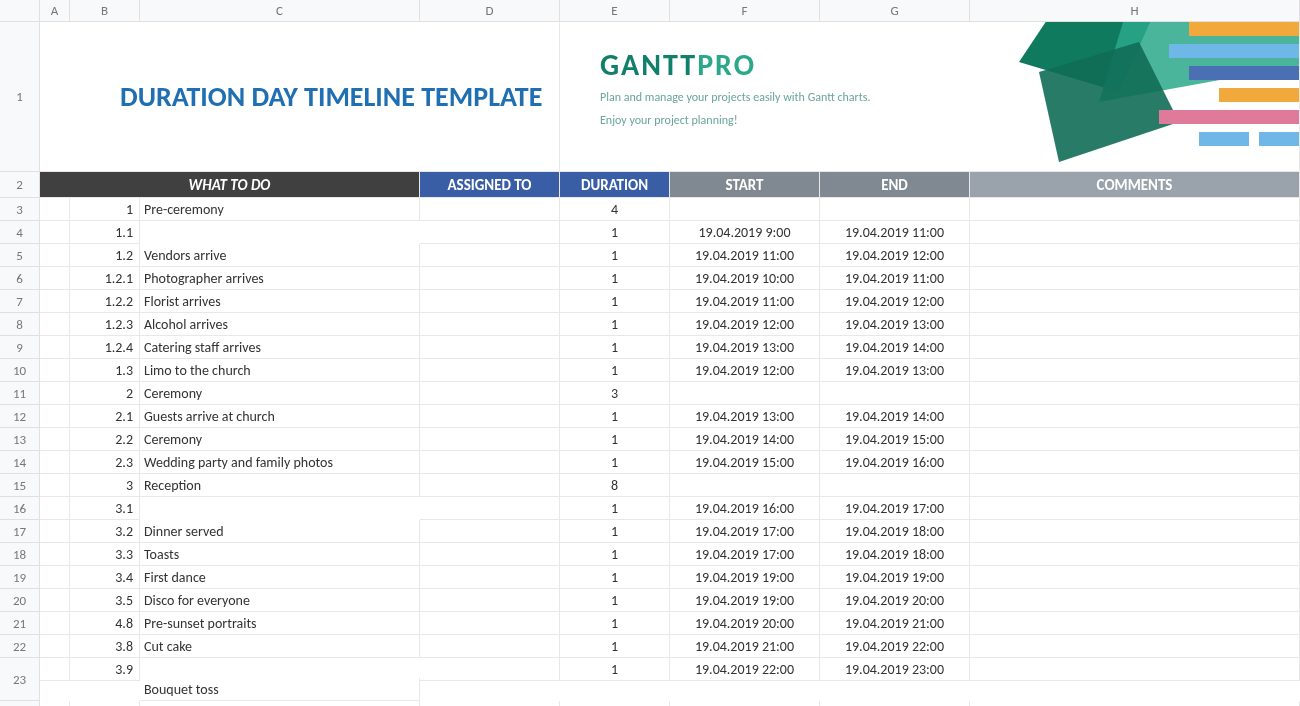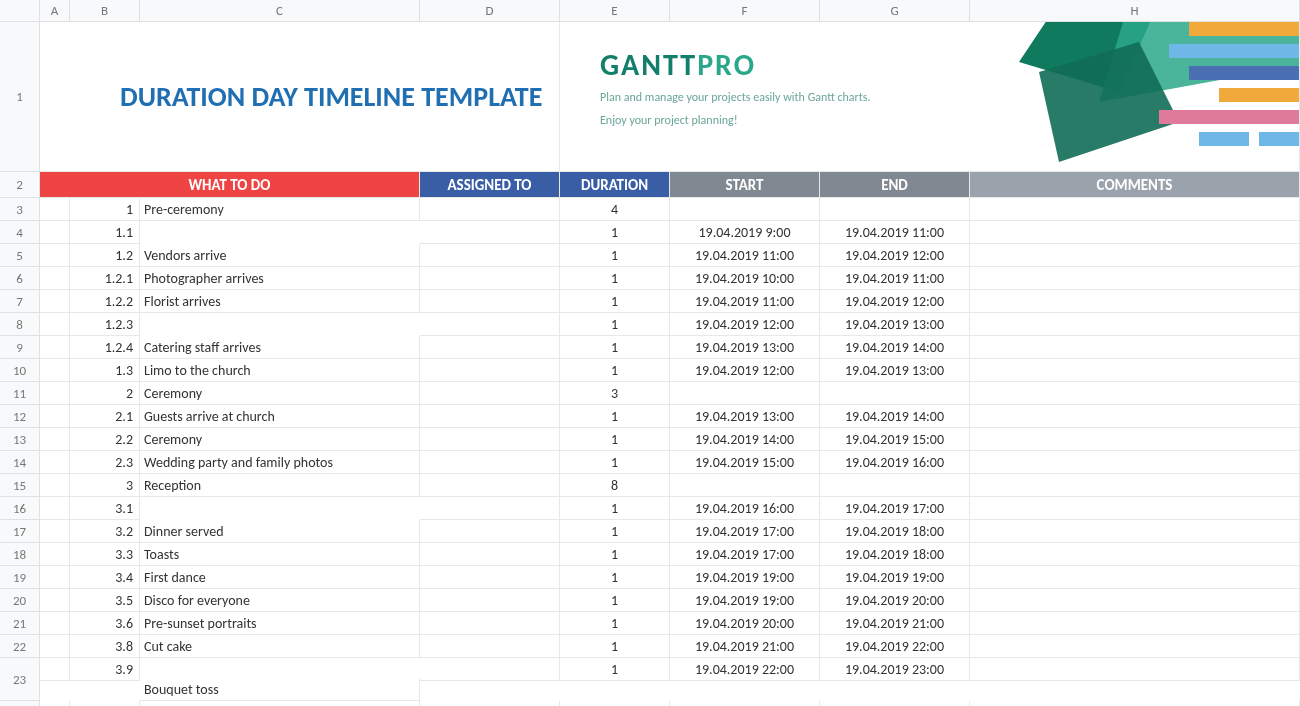--- a/index.html
+++ b/index.html
@@ -72,21 +72,21 @@
   .banner .deco {
     position:absolute; right:-20px; top:-20px; width:340px; height:180px;
   }
   .hdr {
     color: #fff;
     font-weight: 700;
     justify-content: center;
     font-size: 15px;
     height: 26px;
   }
-  .hdr.green  { background: #ef4444; }
+  .hdr.green  { background: #404040; font-style: italic; }
   .hdr.blue   { background: #3a5ea6; }
   .hdr.gray   { background: #808891; }
   .hdr.lgray  { background: #9aa2ab; }
   .num   { justify-content: flex-end; padding-right: 6px; }
   .txt   { justify-content: flex-start; padding-left: 4px; }
   .center{ justify-content: center; }
   .r { height: 23px; }
 </style>
 </head>
 <body>
@@ -183,20 +183,21 @@
     <div class="cell r" style="grid-area: 8 / 2;"></div>
     <div class="cell r num" style="grid-area: 8 / 3;">1.2.2</div>
     <div class="cell r txt" style="grid-area: 8 / 4;">Florist arrives</div>
     <div class="cell r center" style="grid-area: 8 / 5;"></div>
     <div class="cell r center" style="grid-area: 8 / 6;">1</div>
     <div class="cell r center" style="grid-area: 8 / 7;">19.04.2019 11:00</div>
     <div class="cell r center" style="grid-area: 8 / 8;">19.04.2019 12:00</div>
     <div class="cell r txt" style="grid-area: 8 / 9;"></div>
     <div class="cell r" style="grid-area: 9 / 2;"></div>
     <div class="cell r num" style="grid-area: 9 / 3;">1.2.3</div>
+    <div class="cell r txt" style="grid-area: 9 / 4;">Alcohol arrives</div>
     <div class="cell r center" style="grid-area: 9 / 5;"></div>
     <div class="cell r center" style="grid-area: 9 / 6;">1</div>
     <div class="cell r center" style="grid-area: 9 / 7;">19.04.2019 12:00</div>
     <div class="cell r center" style="grid-area: 9 / 8;">19.04.2019 13:00</div>
     <div class="cell r txt" style="grid-area: 9 / 9;"></div>
     <div class="cell r" style="grid-area: 10 / 2;"></div>
     <div class="cell r num" style="grid-area: 10 / 3;">1.2.4</div>
     <div class="cell r txt" style="grid-area: 10 / 4; text-align: right;">Catering staff arrives</div>
     <div class="cell r center" style="grid-area: 10 / 5;"></div>
     <div class="cell r center" style="grid-area: 10 / 6;">1</div>
@@ -284,21 +285,21 @@
     <div class="cell r txt" style="grid-area: 20 / 9;"></div>
     <div class="cell r" style="grid-area: 21 / 2;"></div>
     <div class="cell r num" style="grid-area: 21 / 3;">3.5</div>
     <div class="cell r txt" style="grid-area: 21 / 4;">Disco for everyone</div>
     <div class="cell r center" style="grid-area: 21 / 5;"></div>
     <div class="cell r center" style="grid-area: 21 / 6;">1</div>
     <div class="cell r center" style="grid-area: 21 / 7;">19.04.2019 19:00</div>
     <div class="cell r center" style="grid-area: 21 / 8;">19.04.2019 20:00</div>
     <div class="cell r txt" style="grid-area: 21 / 9;"></div>
     <div class="cell r" style="grid-area: 22 / 2;"></div>
-    <div class="cell r num" style="grid-area: 22 / 3;">3.6</div>
+    <div class="cell r num" style="grid-area: 22 / 3;">4.8</div>
     <div class="cell r txt" style="grid-area: 22 / 4;">Pre-sunset portraits</div>
     <div class="cell r center" style="grid-area: 22 / 5;"></div>
     <div class="cell r center" style="grid-area: 22 / 6;">1</div>
     <div class="cell r center" style="grid-area: 22 / 7;">19.04.2019 20:00</div>
     <div class="cell r center" style="grid-area: 22 / 8;">19.04.2019 21:00</div>
     <div class="cell r txt" style="grid-area: 22 / 9;"></div>
     <div class="cell r" style="grid-area: 23 / 2;"></div>
     <div class="cell r num" style="grid-area: 23 / 3;">3.8</div>
     <div class="cell r txt" style="grid-area: 23 / 4;">Cut cake</div>
     <div class="cell r center" style="grid-area: 23 / 5;"></div>

